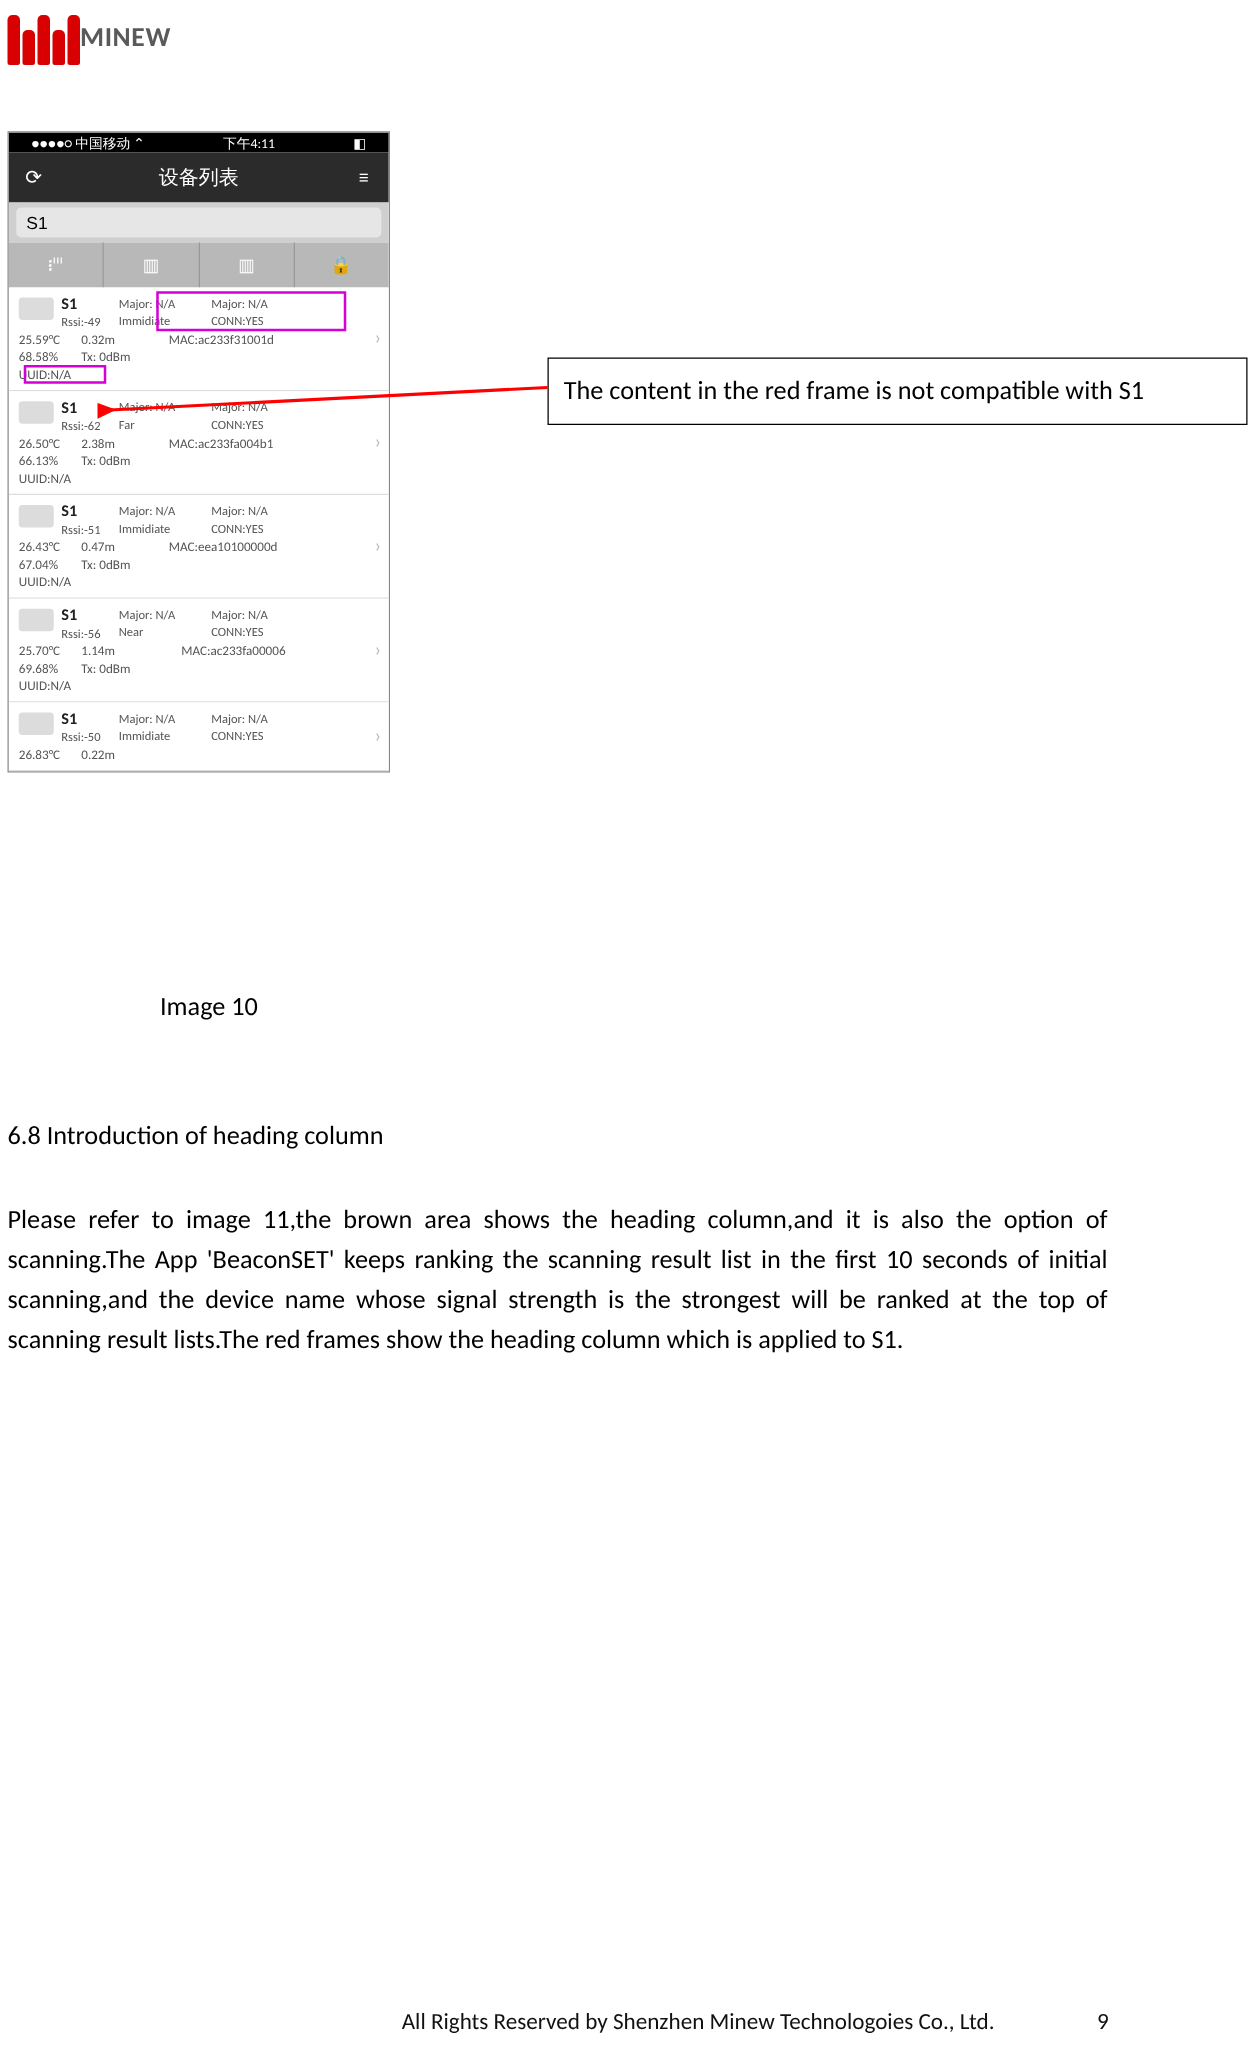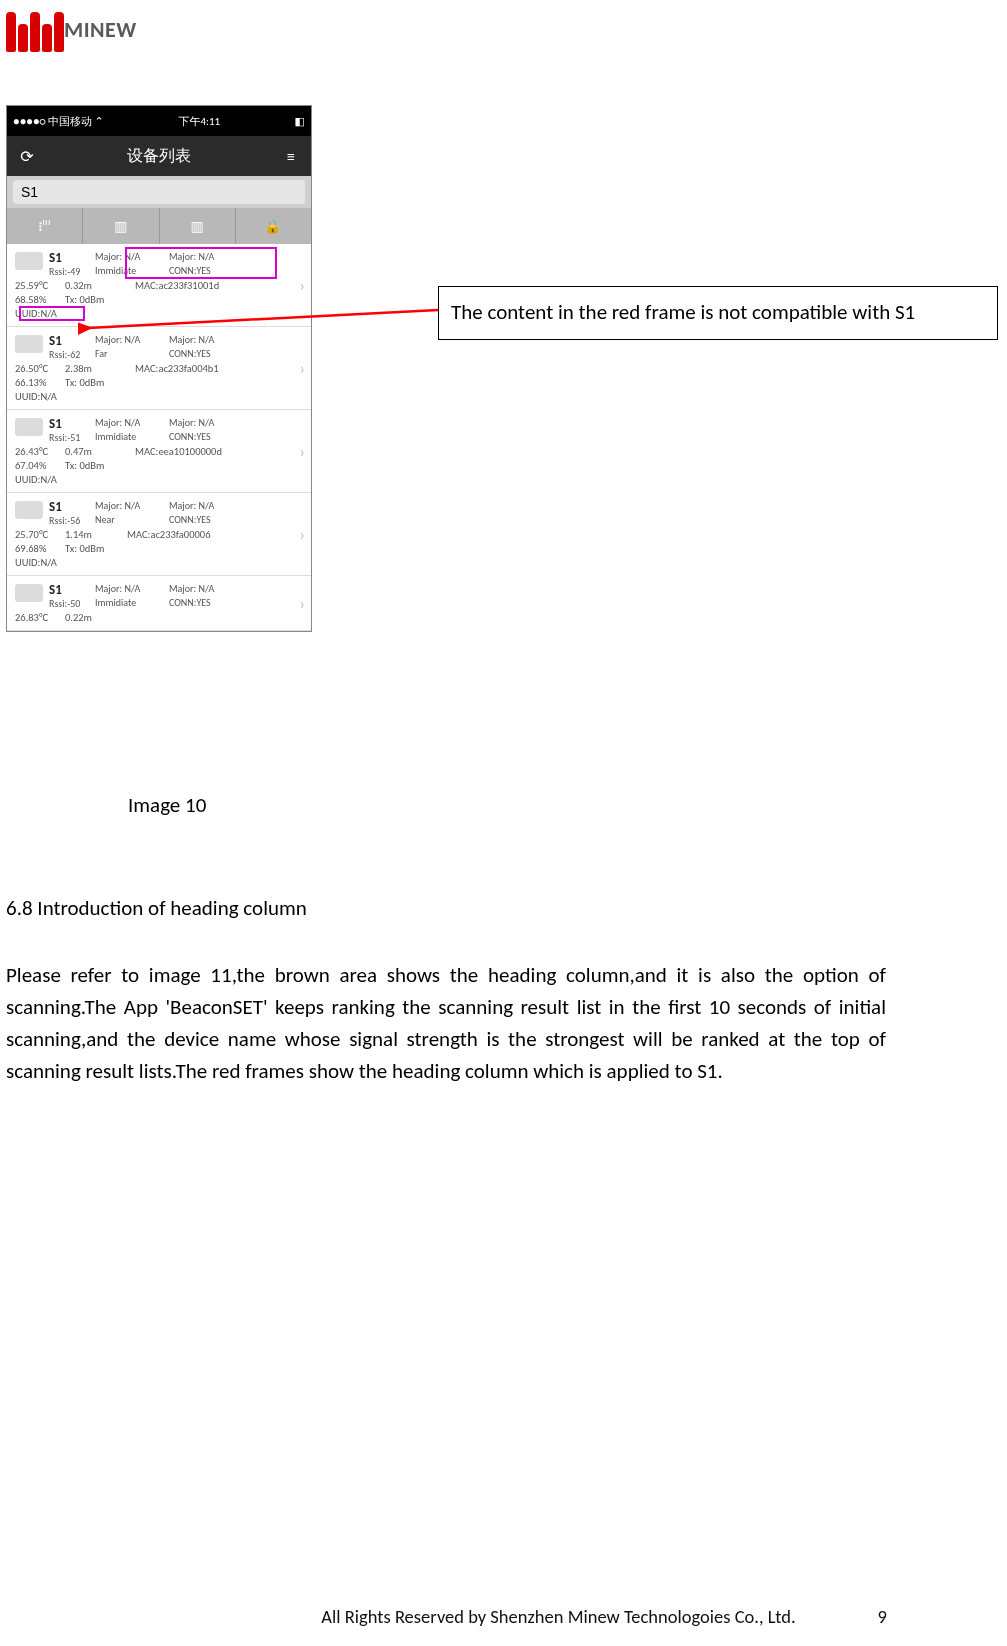--- a/index.html
+++ b/index.html
@@ -45,24 +45,24 @@
     position: absolute;
     top: 105px; left: 6px;
     width: 306px;
     border: 1px solid #888;
     background: #fff;
     overflow: hidden;
   }
   .status-bar {
     background: #000; color: #fff;
     font-size: 11px;
-    height: 30px;
+    height: 16px;
     display: flex; align-items: center;
     justify-content: space-between;
-    padding: 0 6px;
+    padding: 0 18px;
   }
   .nav-bar {
     background: #2b2b2b;
     color: #fff;
     height: 40px;
     display: flex; align-items: center;
     justify-content: space-between;
     padding: 0 10px;
     font-size: 16px;
   }
@@ -332,21 +332,21 @@
             <div>Near</div>
           </div>
           <div class="dev-rightcol">
             <div>Major: N/A</div>
             <div>CONN:YES</div>
           </div>
         </div>
         <div class="dev-line2">
           <span>25.70°C</span>
           <span>1.14m</span>
-          <span style="margin-left:14px">MAC:ac233fa00006</span>
+          <span style="margin-left:32px">MAC:ac233fa00006</span>
         </div>
         <div class="dev-line2">
           <span>69.68%</span>
           <span>Tx: 0dBm</span>
         </div>
         <div class="dev-line3" style="position:relative">
           <span>UUID:N/A</span>
         </div>
         <span class="dev-chevron">›</span>
       </div>

